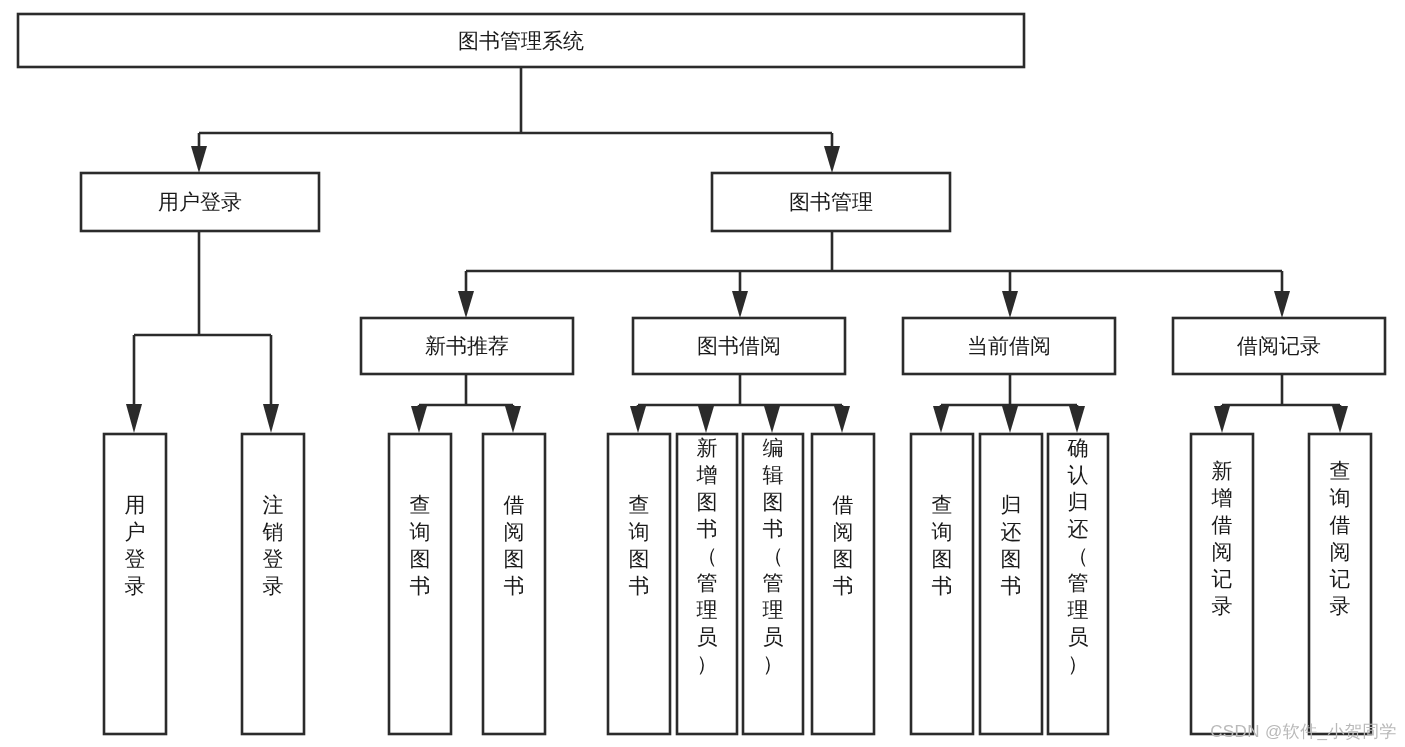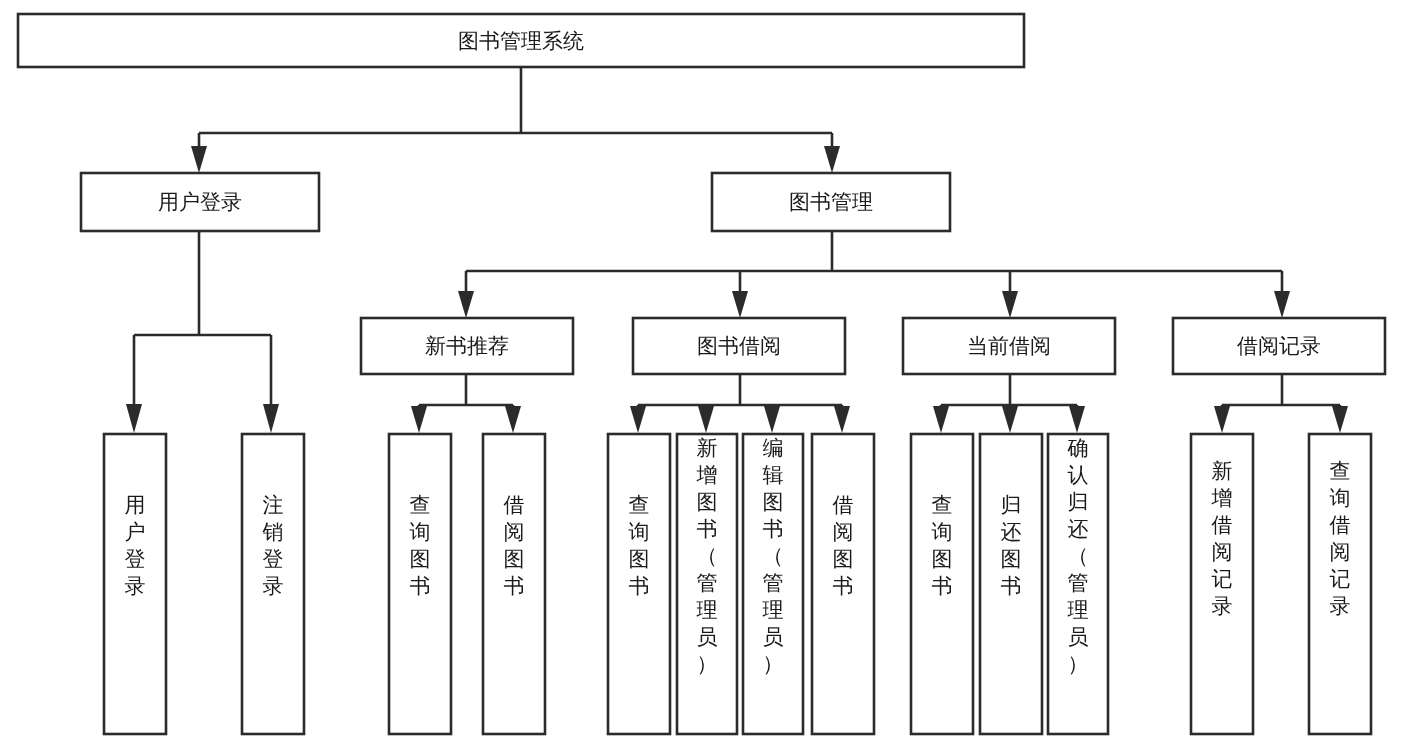--- a/index.html
+++ b/index.html
@@ -229,14 +229,15 @@
       <rect class="node-box" x="1191" y="434" width="62" height="300"></rect>
       <text class="node-label-vertical" x="1222" y="478"><tspan x="1222" dy="0">新</tspan><tspan x="1222" dy="27">增</tspan><tspan x="1222" dy="27">借</tspan><tspan x="1222" dy="27">阅</tspan><tspan x="1222" dy="27">记</tspan><tspan x="1222" dy="27">录</tspan></text>
     </g>
     <g>
       <rect class="node-box" x="1309" y="434" width="62" height="300"></rect>
       <text class="node-label-vertical" x="1340" y="478"><tspan x="1340" dy="0">查</tspan><tspan x="1340" dy="27">询</tspan><tspan x="1340" dy="27">借</tspan><tspan x="1340" dy="27">阅</tspan><tspan x="1340" dy="27">记</tspan><tspan x="1340" dy="27">录</tspan></text>
     </g>
 
   </svg>
 
+  <div class="watermark-text">CSDN @软件_小贺同学</div>
 
 </div>
 
 </body></html>

